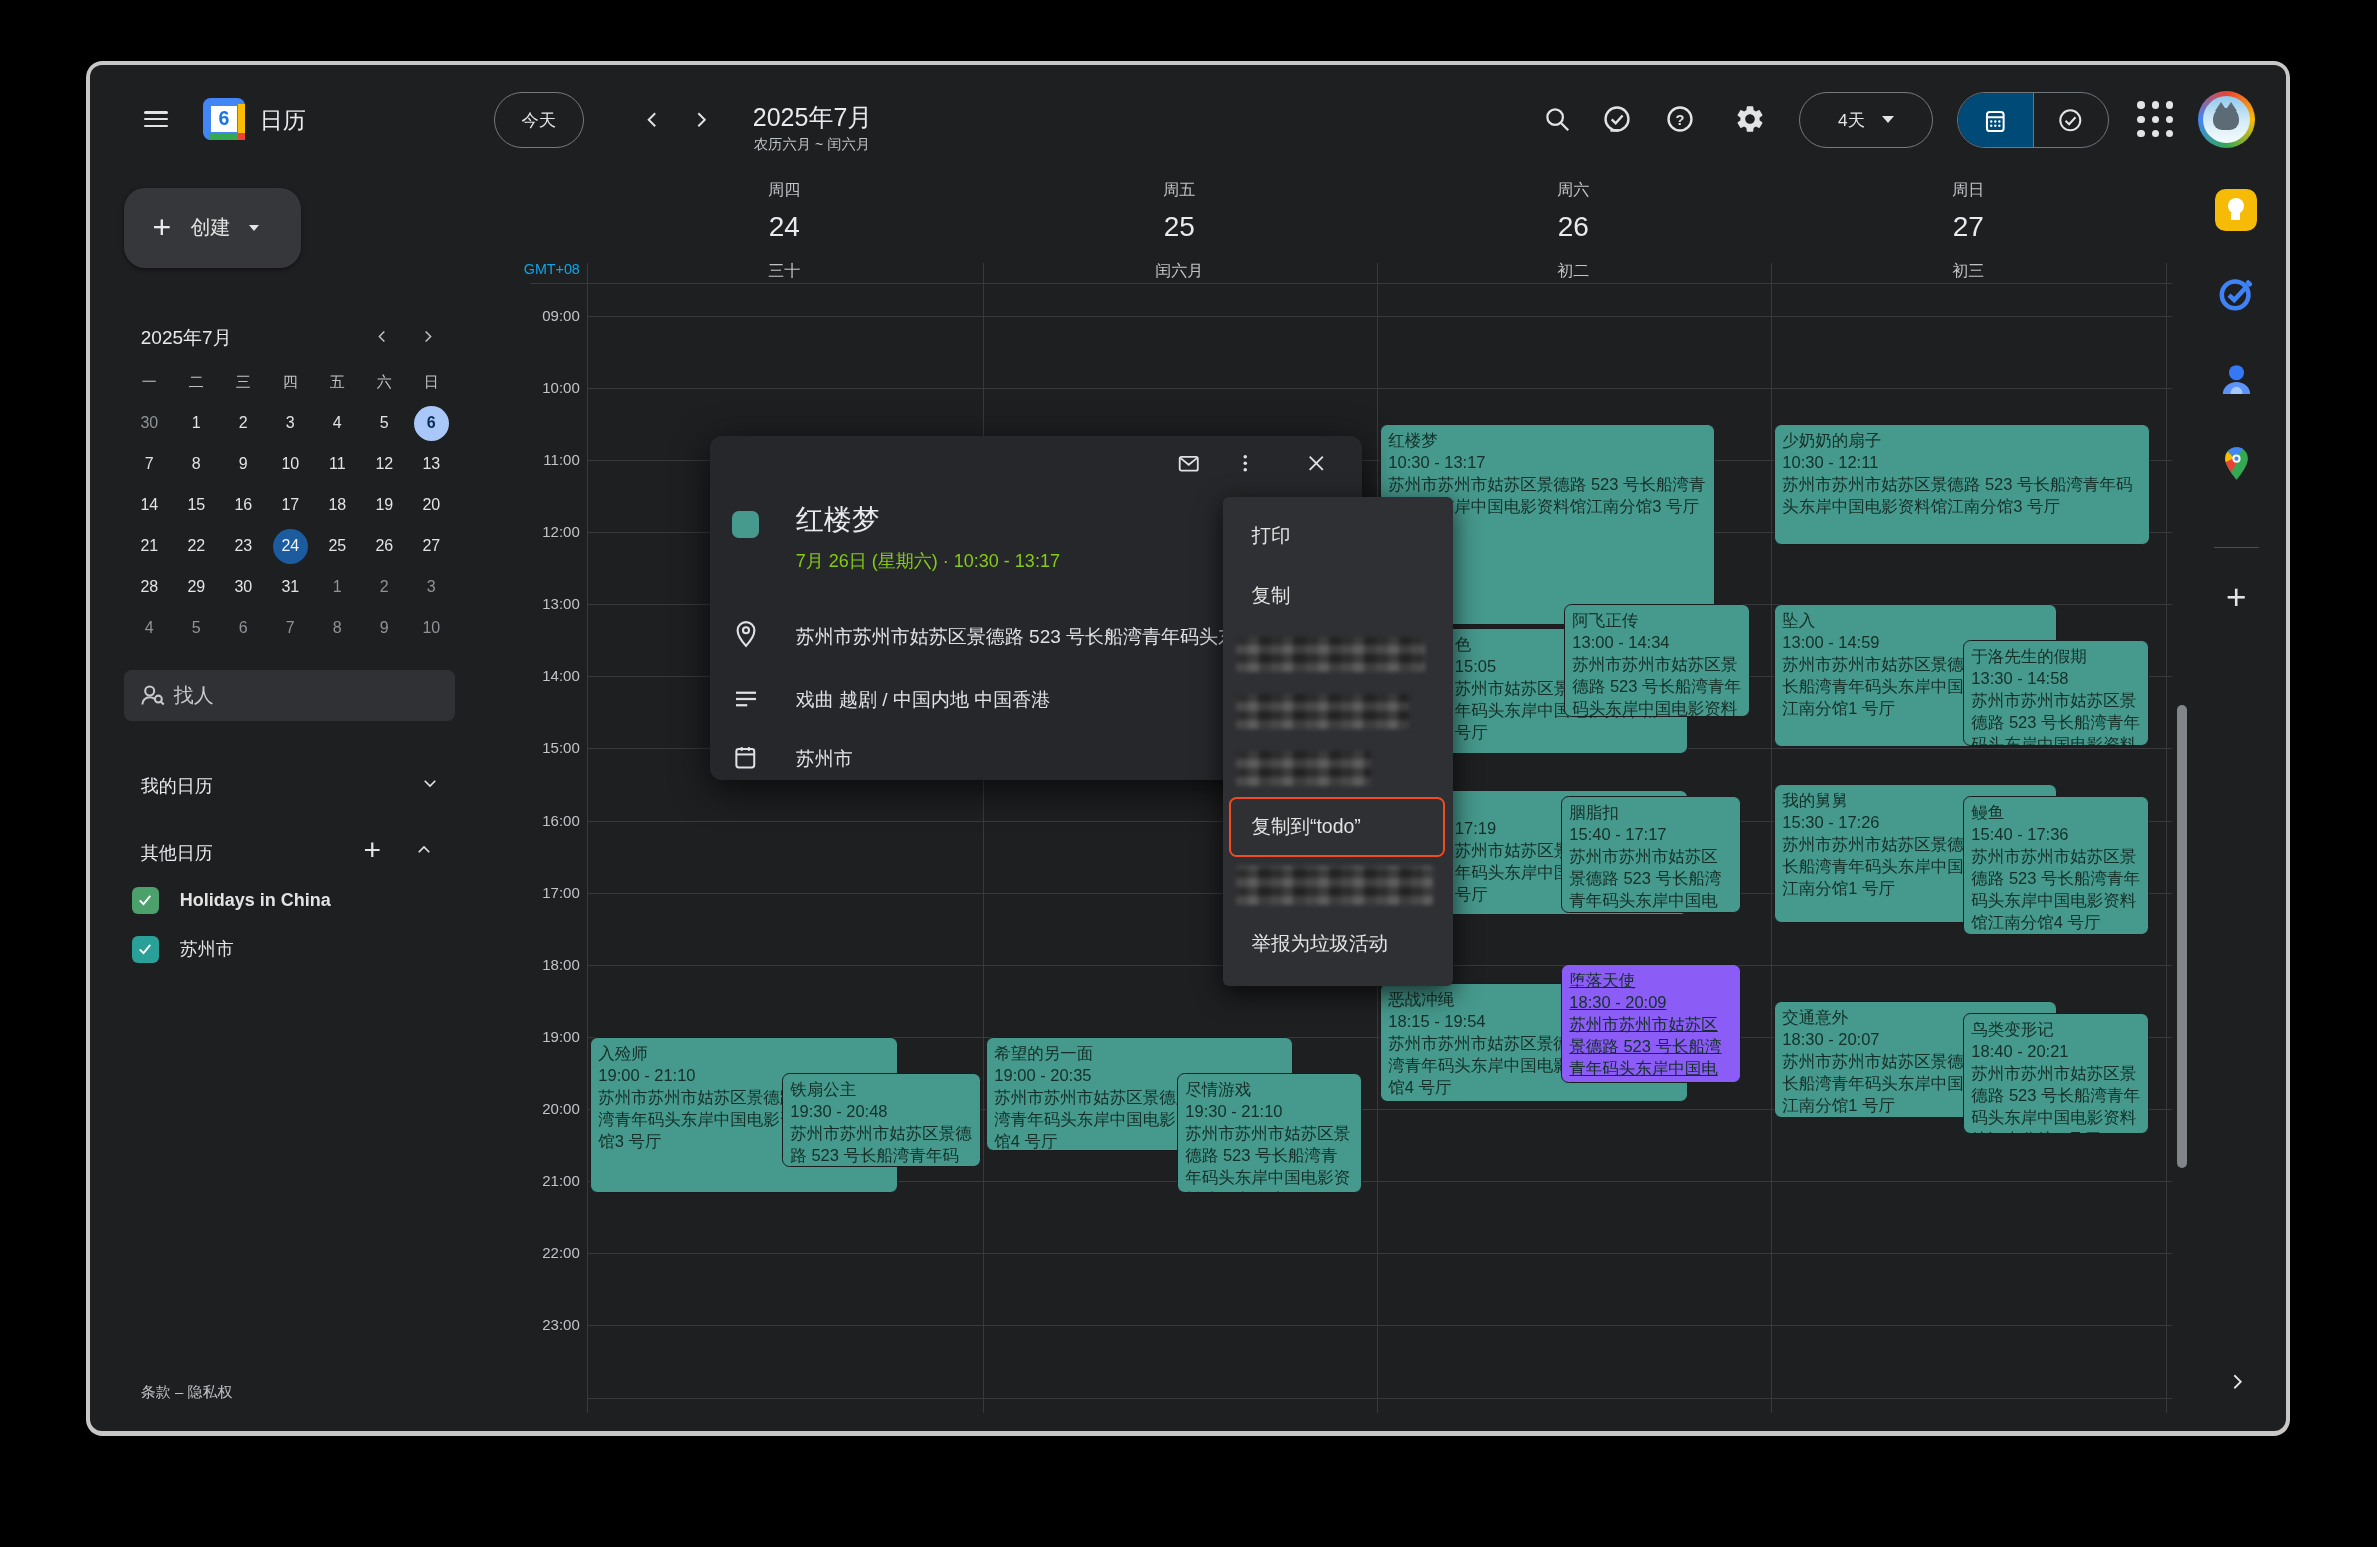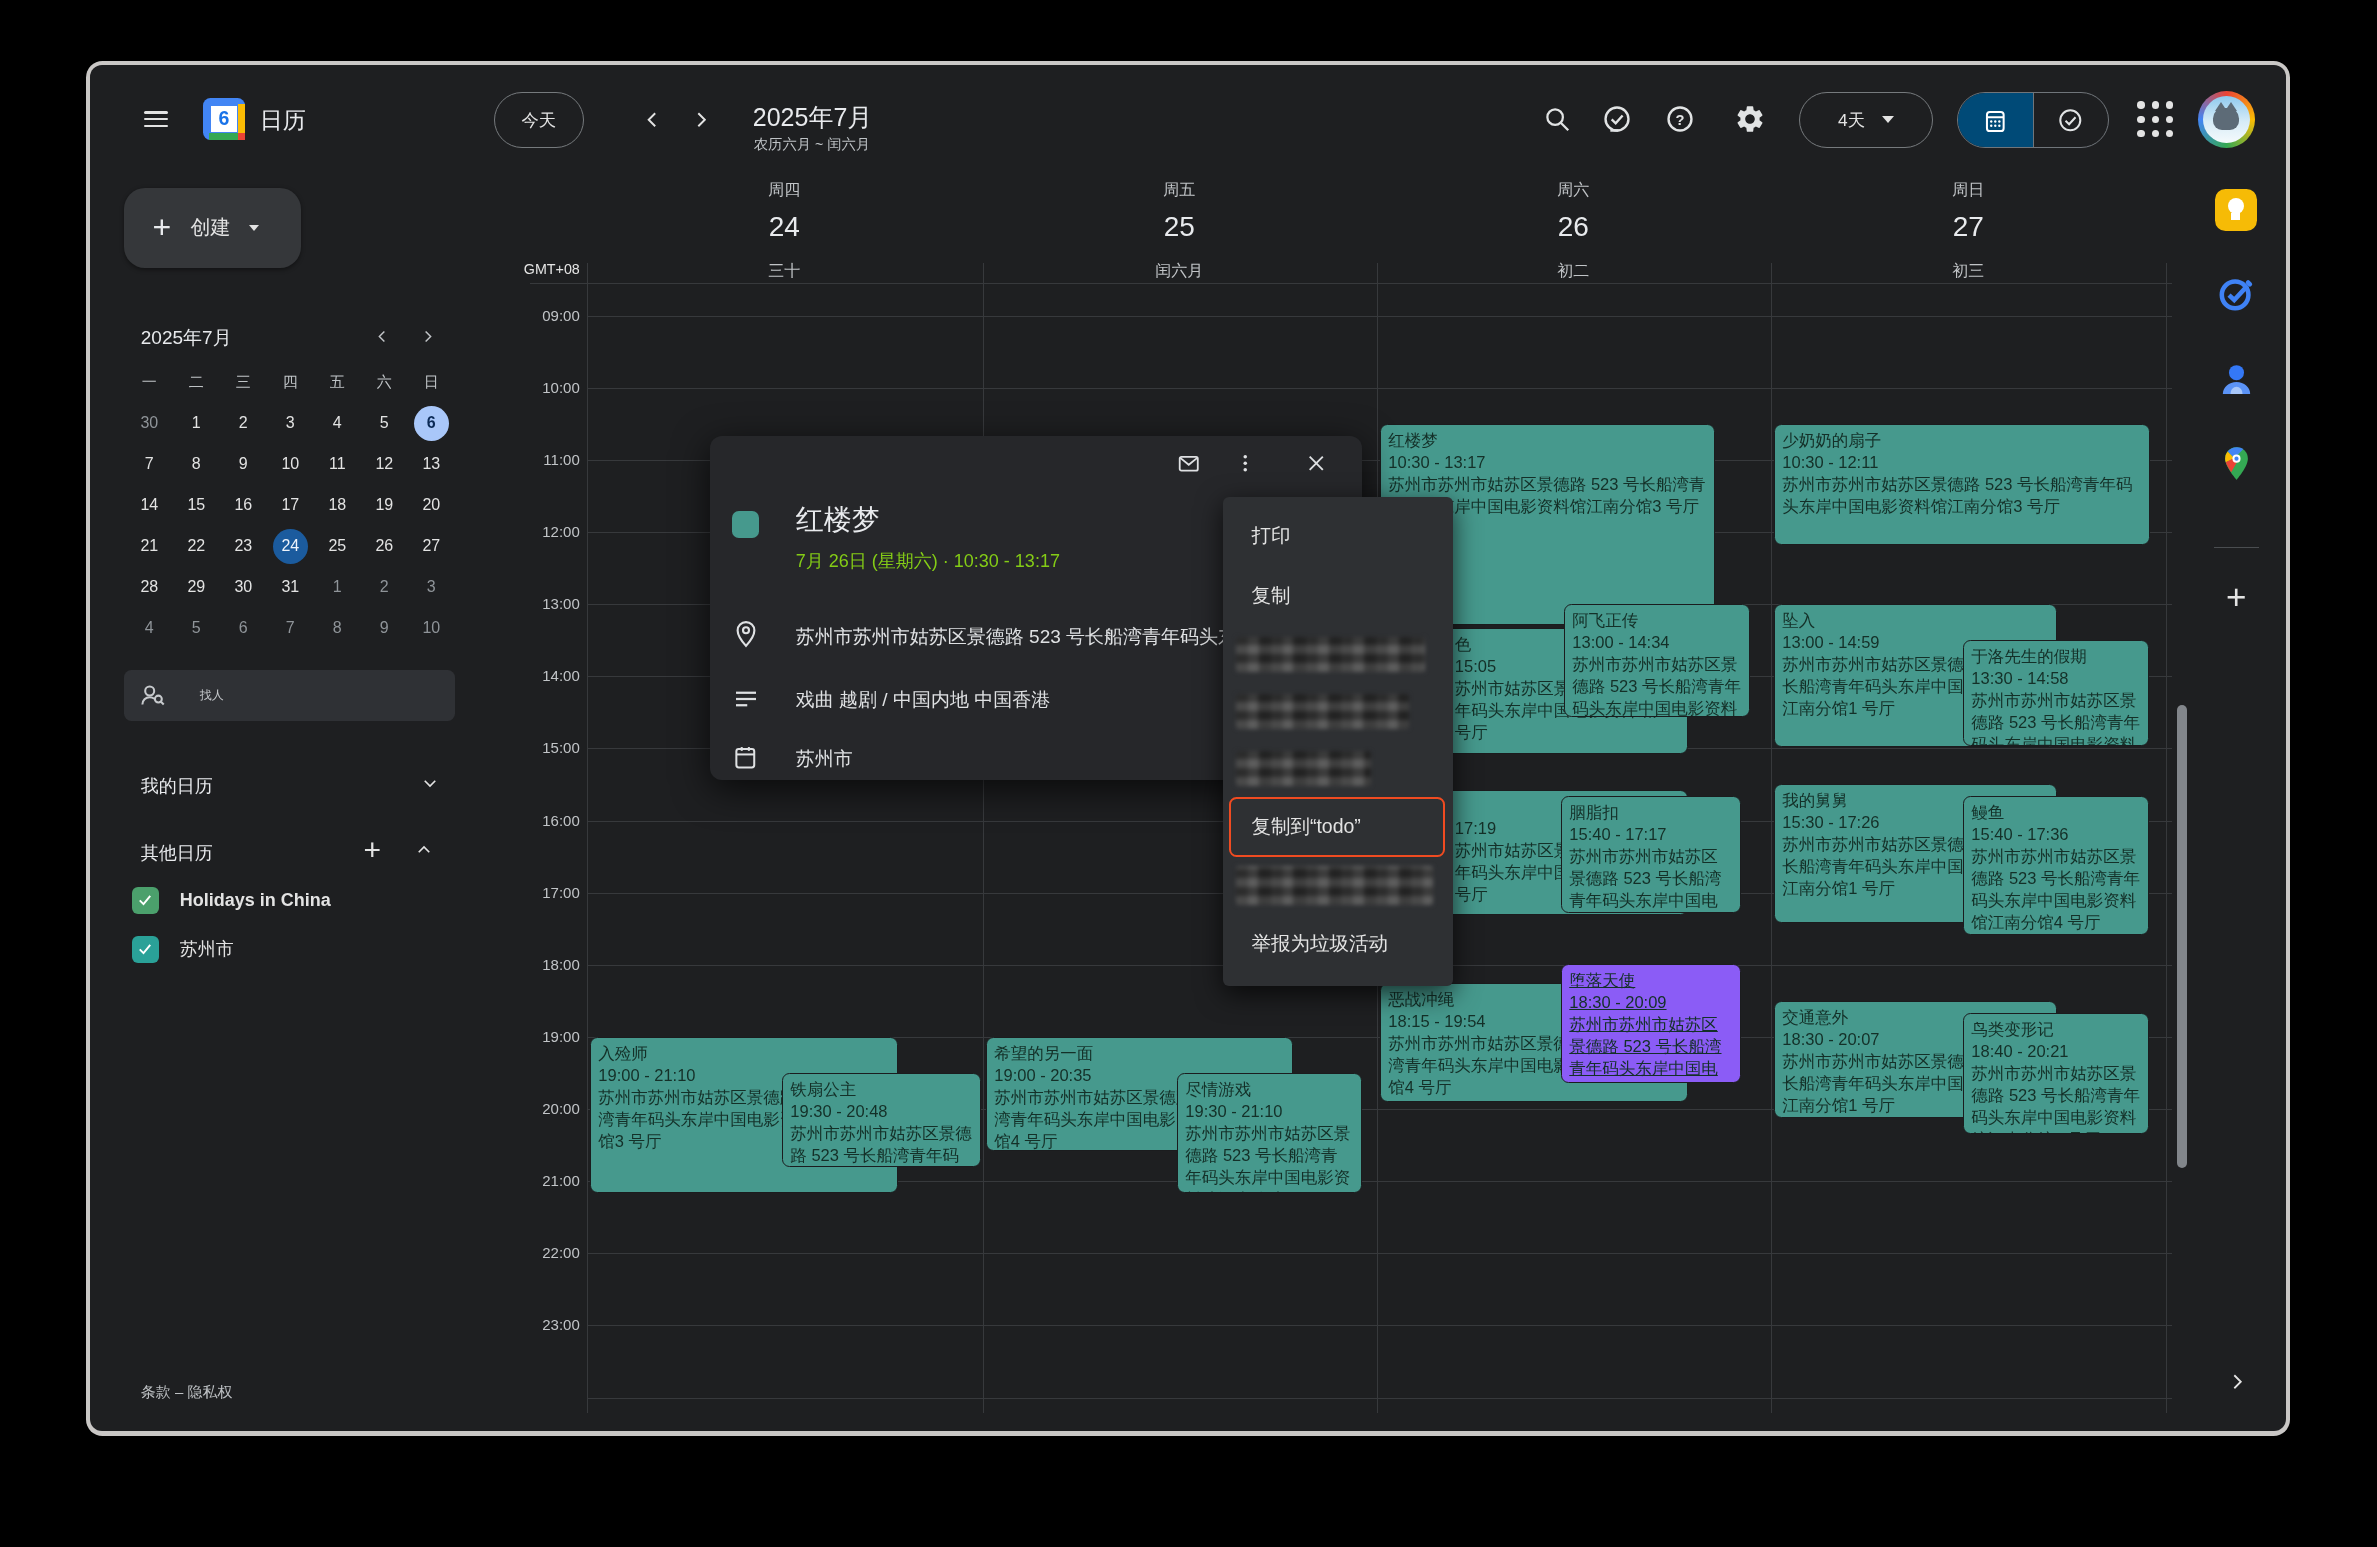--- a/index.html
+++ b/index.html
@@ -34,28 +34,28 @@
   .create .caret{margin-left:18px;border-left:5.3px solid transparent;border-right:5.3px solid transparent;border-top:6.8px solid #e3e3e3}
   .mc-title{position:absolute;left:141px;top:325px;font-size:19px;color:#e8eaed}
   .mc-grid{position:absolute;left:126px;top:362px;width:326px;display:grid;grid-template-columns:repeat(7,47px);grid-auto-rows:41px}
   .mc-wd{display:flex;align-items:center;justify-content:center;font-size:15px;color:#bfc3c6}
   .mc-d{display:flex;align-items:center;justify-content:center;cursor:pointer}
   .mc-d span{width:35px;height:35px;border-radius:50%;display:flex;align-items:center;justify-content:center;font-size:16px;color:#e3e3e3}
   .mc-d.dim span{color:#8f9499}
   .mc-d.today span{background:#a9c7f9;color:#0b2a56;font-weight:bold}
   .mc-d.sel span{background:#1b5b9e;color:#eef3fb}
   .find{position:absolute;left:124px;top:670px;width:331px;height:51px;background:#2f3135;border-radius:7.5px;display:flex;align-items:center;cursor:text}
-  .find .txt{font-size:12px;color:#c7cacd;margin-left:34px}
+  .find .txt{font-size:20px;color:#c7cacd;margin-left:8px}
   .sechdr{position:absolute;left:141px;font-size:18px;color:#e8eaed}
   .calrow{position:absolute;left:132px;display:flex;align-items:center;cursor:pointer}
   .cb{width:27px;height:27px;border-radius:6px;display:flex;align-items:center;justify-content:center;margin-right:21px}
   .calrow .lbl{font-size:18px;color:#e3e3e3}
   .footer{position:absolute;left:141px;top:1383px;font-size:15px;color:#bdc0c3}
   
-  .gmt{position:absolute;left:481px;top:261px;width:99px;text-align:right;font-size:14.3px;color:#e5e5e5}
+  .gmt{position:absolute;left:481px;top:261px;width:99px;text-align:right;font-size:14.3px;color:#0ea5e9}
   .hlabel{position:absolute;left:466px;width:114px;text-align:right;font-size:15px;color:#c1c4c7}
   .hline{position:absolute;left:587px;width:1585px;height:0.8px;background:#37393c}
   .topline{position:absolute;left:530px;top:283px;width:1642px;height:0.8px;background:#37393c}
   .vline{position:absolute;top:263px;width:0.8px;height:1150px;background:#37393c}
   .dayhead{position:absolute;top:180px;width:195px;text-align:center}
   .dayhead .dow{font-size:16px;color:#c1c4c7}
   .dayhead .num{font-size:28px;color:#e8eaed;margin-top:10.5px;cursor:pointer}
   .dayhead .lunar{font-size:16px;color:#c1c4c7;margin-top:18px}
   .scrollbar{position:absolute;left:2177px;top:705px;width:9.8px;height:463px;border-radius:5.3px;background:#82868b;cursor:grab}
   

